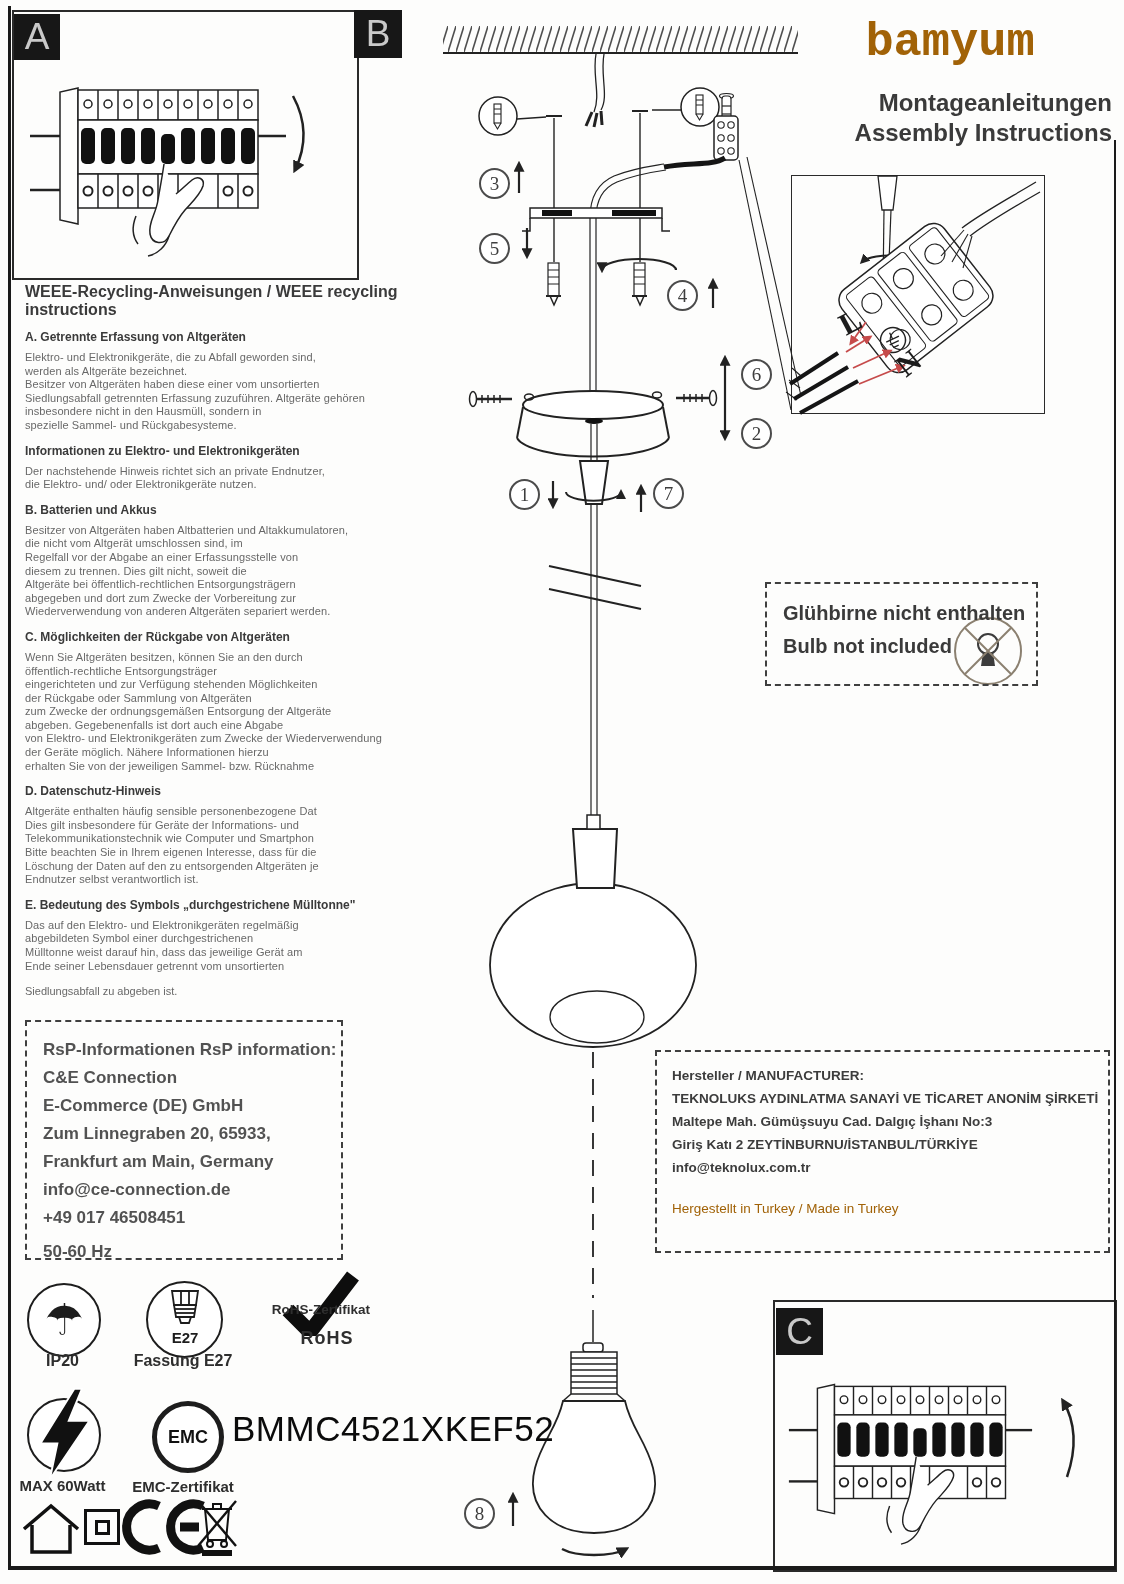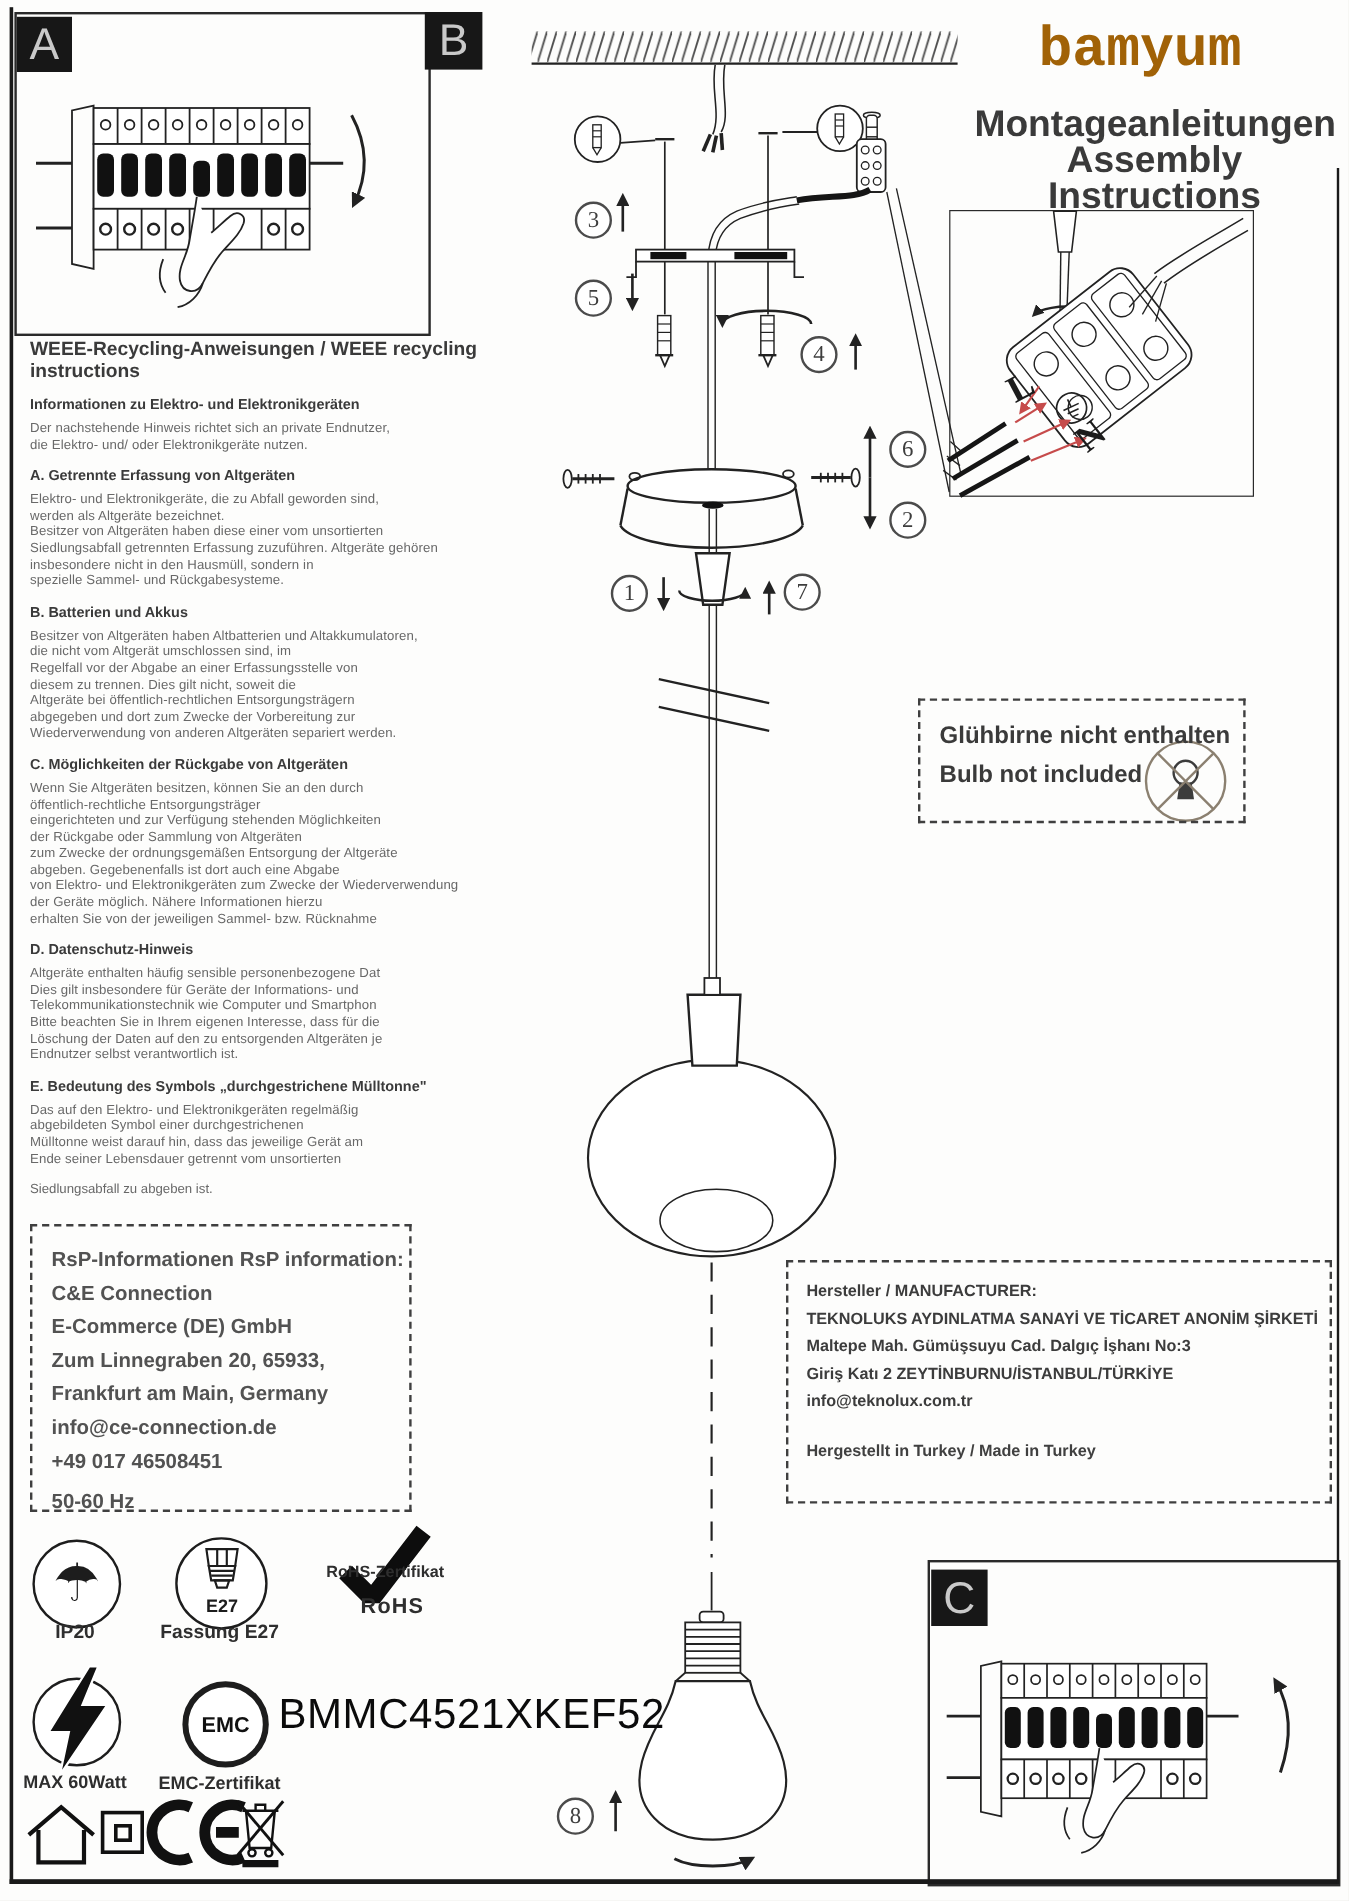--- a/index.html
+++ b/index.html
@@ -13,23 +13,23 @@
   .stepnum{width:27px;height:27px;border:2px solid #4b4b4b;border-radius:50%;background:#fff;
            display:flex;align-items:center;justify-content:center;font-family:"Liberation Serif",serif;
            font-size:19px;color:#3e3e3e;z-index:6;}
   .weee{width:428px;color:#686868;z-index:4;}
   .weee .wtitle{font-size:16px;font-weight:700;color:#3a3a3a;margin-bottom:9px;}
   .weee .whead{font-size:12px;font-weight:700;color:#3a3a3a;margin-top:11px;margin-bottom:7px;}
   .weee .wbody{font-size:11px;line-height:13.6px;white-space:pre-line;letter-spacing:.1px;}
   .weee .wfoot{font-size:11px;margin-top:12px;color:#686868;}
   .rsp-line{font-size:17px;font-weight:700;color:#525252;line-height:28px;}
   .man-line{font-size:13.5px;font-weight:700;color:#3c3c3c;line-height:23px;white-space:nowrap;}
-  .man-foot{font-size:13.5px;font-weight:700;color:#404040;margin-top:22px;}
+  .man-foot{font-size:13.5px;font-weight:400;color:#a16207;margin-top:22px;}
   .note-line{font-size:20px;font-weight:700;color:#3a3a3a;line-height:33px;}
-  .hdr{font-size:31px;font-weight:700;color:#3a3a3a;line-height:30px;text-align:center;z-index:4;}
+  .hdr{font-size:24px;font-weight:700;color:#3a3a3a;line-height:30px;text-align:right;z-index:4;}
   .logo{font-size:47px;font-weight:700;text-align:center;z-index:4;}
   .model{font-size:35px;font-weight:400;color:#0b0b0b;letter-spacing:.5px;z-index:4;}
   .iconcirc{border:2.5px solid #1d1d1d;border-radius:50%;background:#fff;display:flex;
             align-items:center;justify-content:center;z-index:4;}
   .iconlabel{font-weight:700;color:#2e2e2e;text-align:center;z-index:4;}
   .borderline{background:#1a1a1a;z-index:2;}
   svg.overlay{position:absolute;left:0;top:0;z-index:3;pointer-events:none;}
 </style>
 </head>
 <body>
@@ -50,32 +50,32 @@
 
   <div class="abs logo" style="left:838px;top:16px;width:224px;color:#a16207;font-family:Liberation Mono, monospace;">bamyum</div>
   <div class="abs hdr" style="left:812px;top:88px;width:300px;">
     <div>Montageanleitungen</div>
     <div>Assembly Instructions</div>
   </div>
 
   <div class="abs weee" style="left:25px;top:283px;">
     <div class="wtitle">WEEE-Recycling-Anweisungen / WEEE recycling instructions</div>
     <div>
-      <div class="whead">Informationen zu Elektro- und Elektronikgeräten</div>
-      <div class="wbody">Der nachstehende Hinweis richtet sich an private Endnutzer,
- die Elektro- und/ oder Elektronikgeräte nutzen.</div>
-    </div>
-    <div>
       <div class="whead">A. Getrennte Erfassung von Altgeräten</div>
       <div class="wbody">Elektro- und Elektronikgeräte, die zu Abfall geworden sind,
  werden als Altgeräte bezeichnet.
 Besitzer von Altgeräten haben diese einer vom unsortierten
 Siedlungsabfall getrennten Erfassung zuzuführen. Altgeräte gehören
 insbesondere nicht in den Hausmüll, sondern in
 spezielle Sammel- und Rückgabesysteme.</div>
+    </div>
+    <div>
+      <div class="whead">Informationen zu Elektro- und Elektronikgeräten</div>
+      <div class="wbody">Der nachstehende Hinweis richtet sich an private Endnutzer,
+ die Elektro- und/ oder Elektronikgeräte nutzen.</div>
     </div>
     <div>
       <div class="whead">B. Batterien und Akkus</div>
       <div class="wbody">Besitzer von Altgeräten haben Altbatterien und Altakkumulatoren,
  die nicht vom Altgerät umschlossen sind, im
 Regelfall vor der Abgabe an einer Erfassungsstelle von
 diesem zu trennen. Dies gilt nicht, soweit die
 Altgeräte bei öffentlich-rechtlichen Entsorgungsträgern
 abgegeben und dort zum Zwecke der Vorbereitung zur
 Wiederverwendung von anderen Altgeräten separiert werden.</div>

